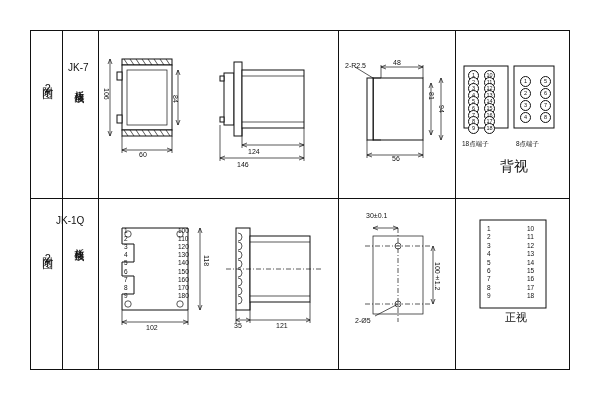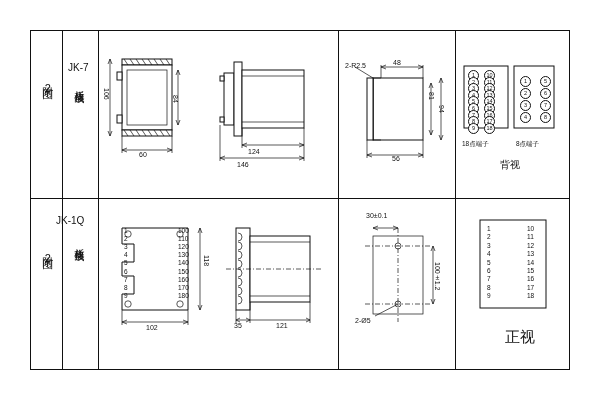--- a/index.html
+++ b/index.html
@@ -195,21 +195,21 @@
       <div class="num" style="position: absolute; left: 520px; top: 88px; width: 9px; height: 9px; border: 0.7px solid rgb(17, 17, 17); border-radius: 50%; text-align: center; line-height: 9px; font-size: 5.5px; background: rgb(255, 255, 255);">2</div>
       <div class="num" style="position: absolute; left: 520px; top: 100px; width: 9px; height: 9px; border: 0.7px solid rgb(17, 17, 17); border-radius: 50%; text-align: center; line-height: 9px; font-size: 5.5px; background: rgb(255, 255, 255);">3</div>
       <div class="num" style="position: absolute; left: 520px; top: 112px; width: 9px; height: 9px; border: 0.7px solid rgb(17, 17, 17); border-radius: 50%; text-align: center; line-height: 9px; font-size: 5.5px; background: rgb(255, 255, 255);">4</div>
       <div class="num" style="position: absolute; left: 540px; top: 76px; width: 9px; height: 9px; border: 0.7px solid rgb(17, 17, 17); border-radius: 50%; text-align: center; line-height: 9px; font-size: 5.5px; background: rgb(255, 255, 255);">5</div>
       <div class="num" style="position: absolute; left: 540px; top: 88px; width: 9px; height: 9px; border: 0.7px solid rgb(17, 17, 17); border-radius: 50%; text-align: center; line-height: 9px; font-size: 5.5px; background: rgb(255, 255, 255);">6</div>
       <div class="num" style="position: absolute; left: 540px; top: 100px; width: 9px; height: 9px; border: 0.7px solid rgb(17, 17, 17); border-radius: 50%; text-align: center; line-height: 9px; font-size: 5.5px; background: rgb(255, 255, 255);">7</div>
       <div class="num" style="position: absolute; left: 540px; top: 112px; width: 9px; height: 9px; border: 0.7px solid rgb(17, 17, 17); border-radius: 50%; text-align: center; line-height: 9px; font-size: 5.5px; background: rgb(255, 255, 255);">8</div>
     </div>
   <div class="cap" style="left:462px;top:140px;font-size:6.5px;">18点端子</div>
   <div class="cap" style="left:516px;top:140px;font-size:6.5px;">8点端子</div>
-  <div class="cap" style="left:500px;top:158px;font-size:10px;">背视</div>
+  <div class="cap" style="left:500px;top:158px;font-size:14px;">背视</div>
 
   <div class="vlabel" style="left:40px;top:248px;">附图2</div>
   <div class="code" style="left:56px;top:215px;">JK-1Q</div>
   <div class="vlabel2" style="left:73px;top:240px;">板前接线</div>
 
   <svg style="position:absolute;left:100px;top:210px;" width="120" height="125">
     <path class="ln" d="M22 18 L88 18 L88 100 L22 100 L22 84 L34 84 L34 66 L22 66 L22 52 L34 52 L34 34 L22 34 Z"></path>
     <circle class="lnthin" cx="28" cy="24" r="3.2" fill="#fff"></circle>
     <circle class="lnthin" cx="28" cy="94" r="3.2" fill="#fff"></circle>
     <circle class="lnthin" cx="80" cy="24" r="3.2" fill="#fff"></circle>
@@ -321,15 +321,15 @@
       <div class="num" style="position: absolute; left: 527px; top: 225px;">10</div>
       <div class="num" style="position: absolute; left: 527px; top: 233.4px;">11</div>
       <div class="num" style="position: absolute; left: 527px; top: 241.8px;">12</div>
       <div class="num" style="position: absolute; left: 527px; top: 250.2px;">13</div>
       <div class="num" style="position: absolute; left: 527px; top: 258.6px;">14</div>
       <div class="num" style="position: absolute; left: 527px; top: 267px;">15</div>
       <div class="num" style="position: absolute; left: 527px; top: 275.4px;">16</div>
       <div class="num" style="position: absolute; left: 527px; top: 283.8px;">17</div>
       <div class="num" style="position: absolute; left: 527px; top: 292.2px;">18</div>
     </div>
-  <div class="cap" style="left:505px;top:328px;font-size:15px;">正视</div>
+  <div class="cap" style="left:505px;top:310px;font-size:11px;">正视</div>
 
 </div>
 
 </body></html>

